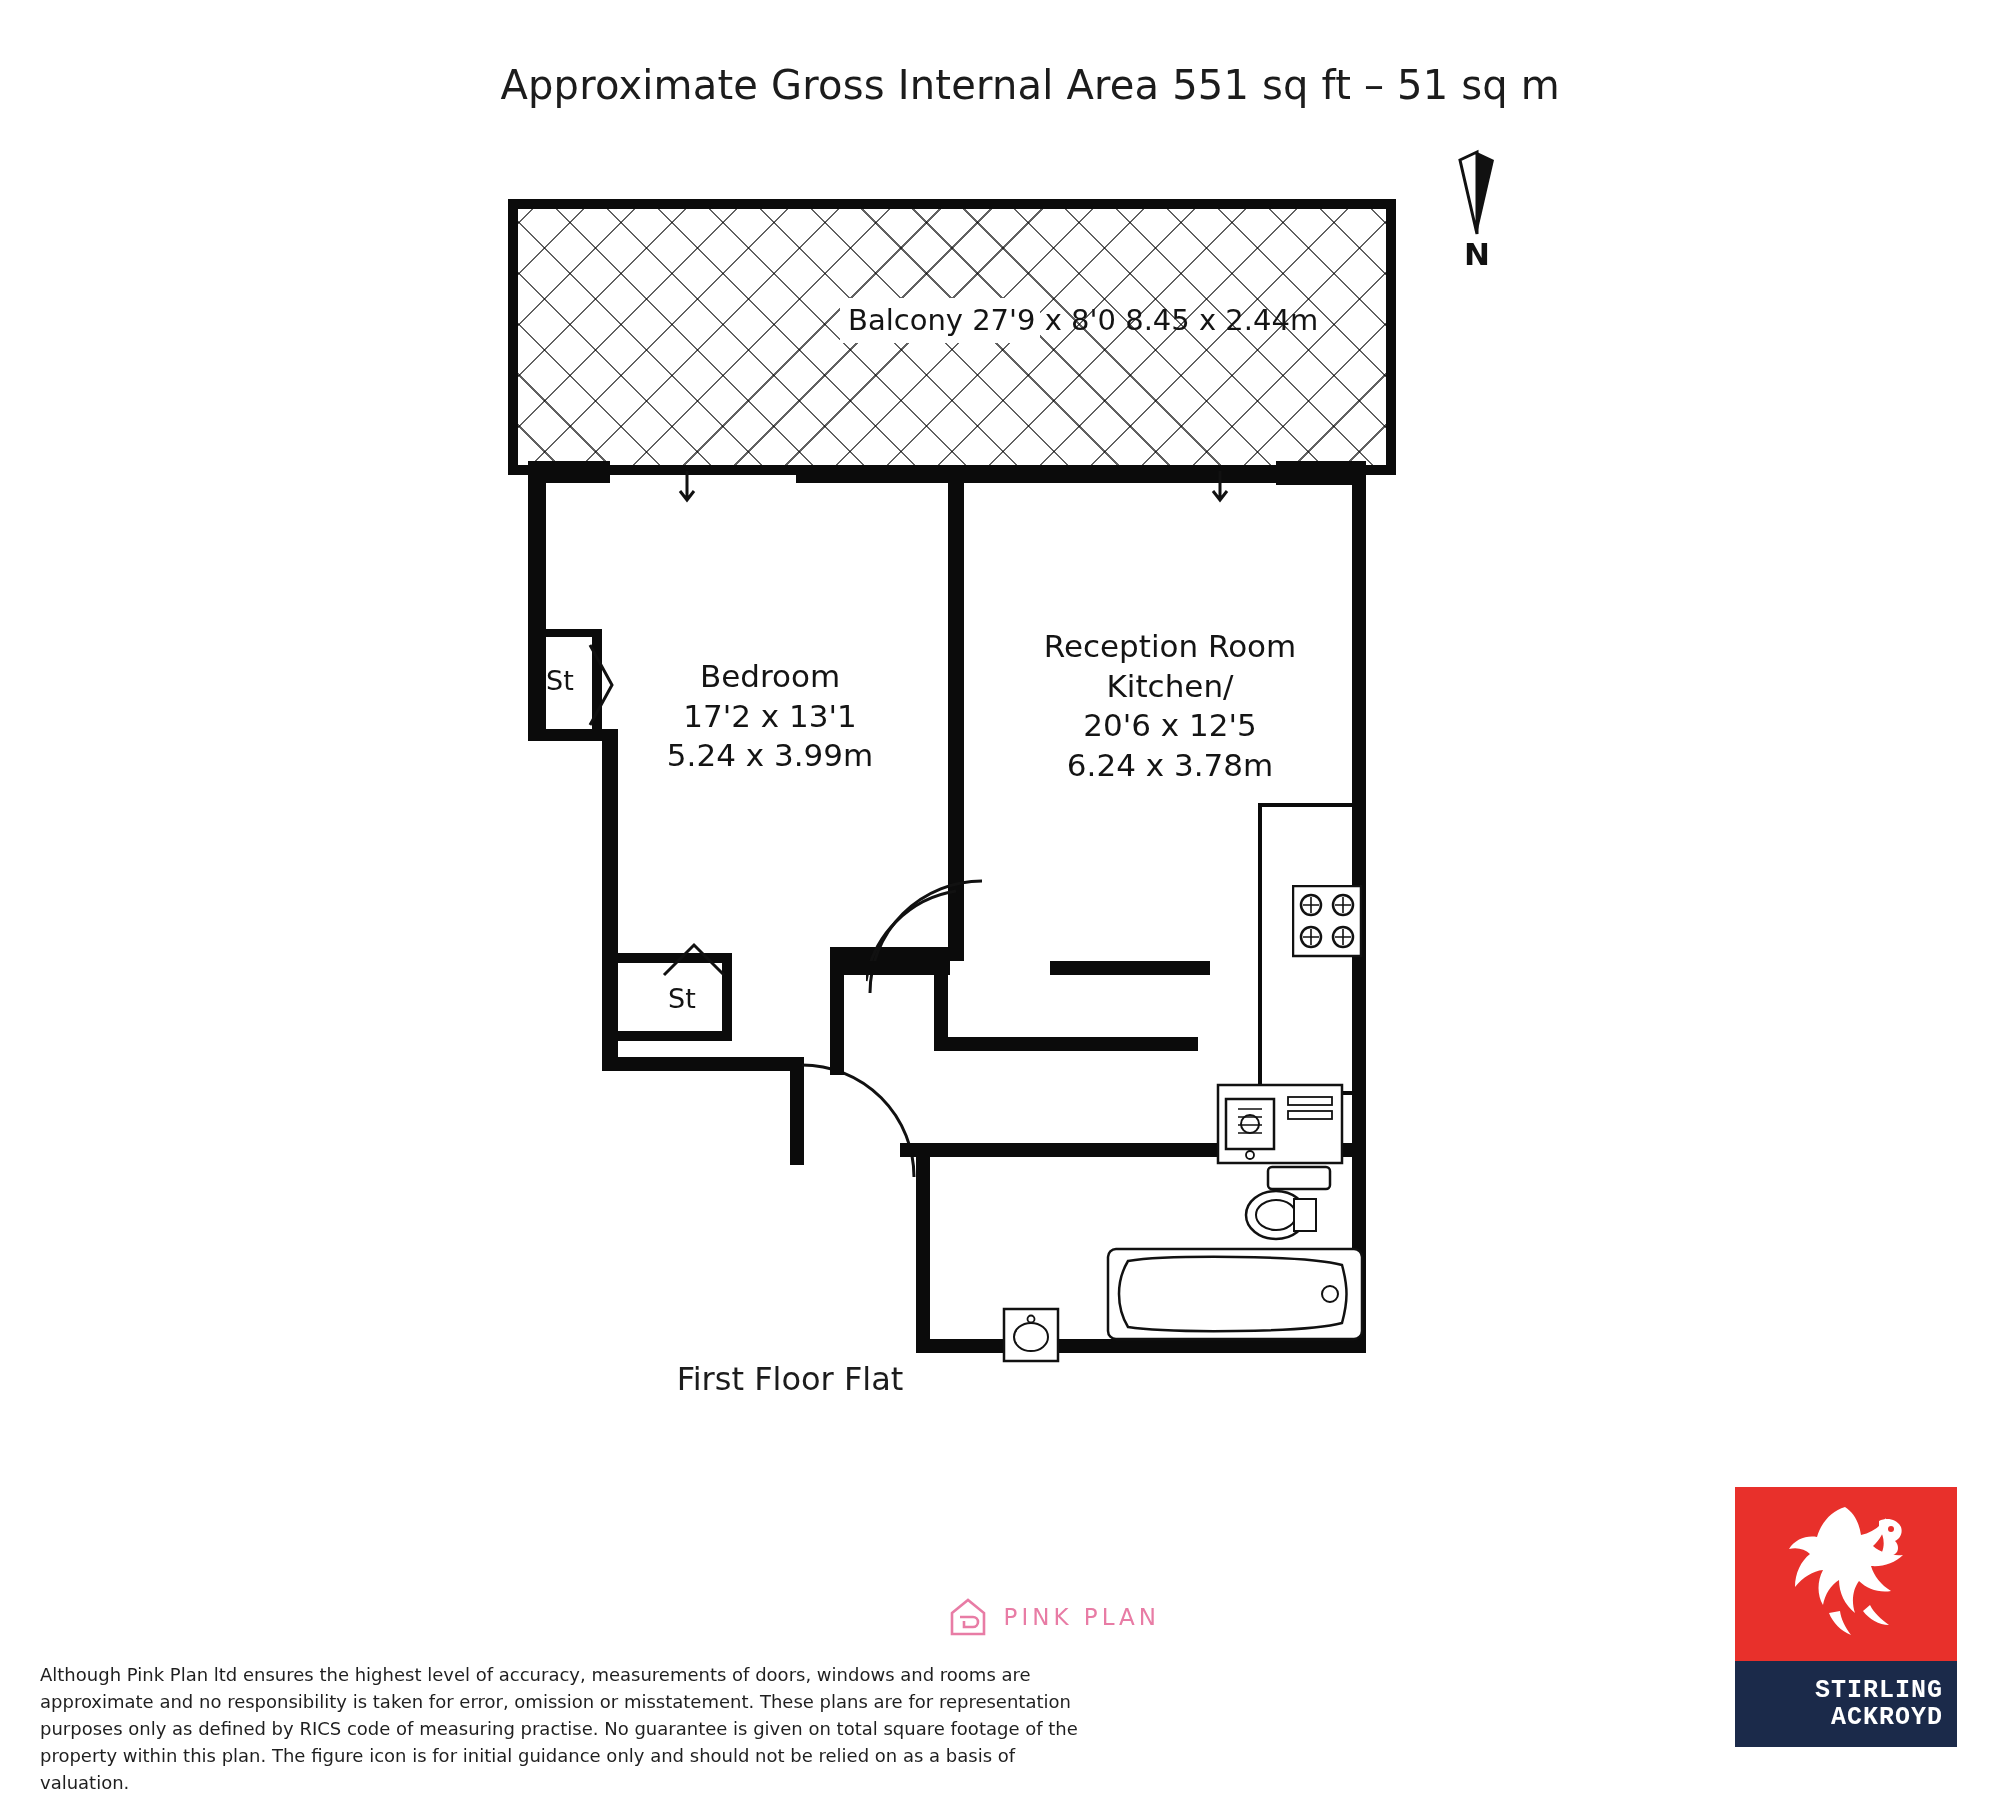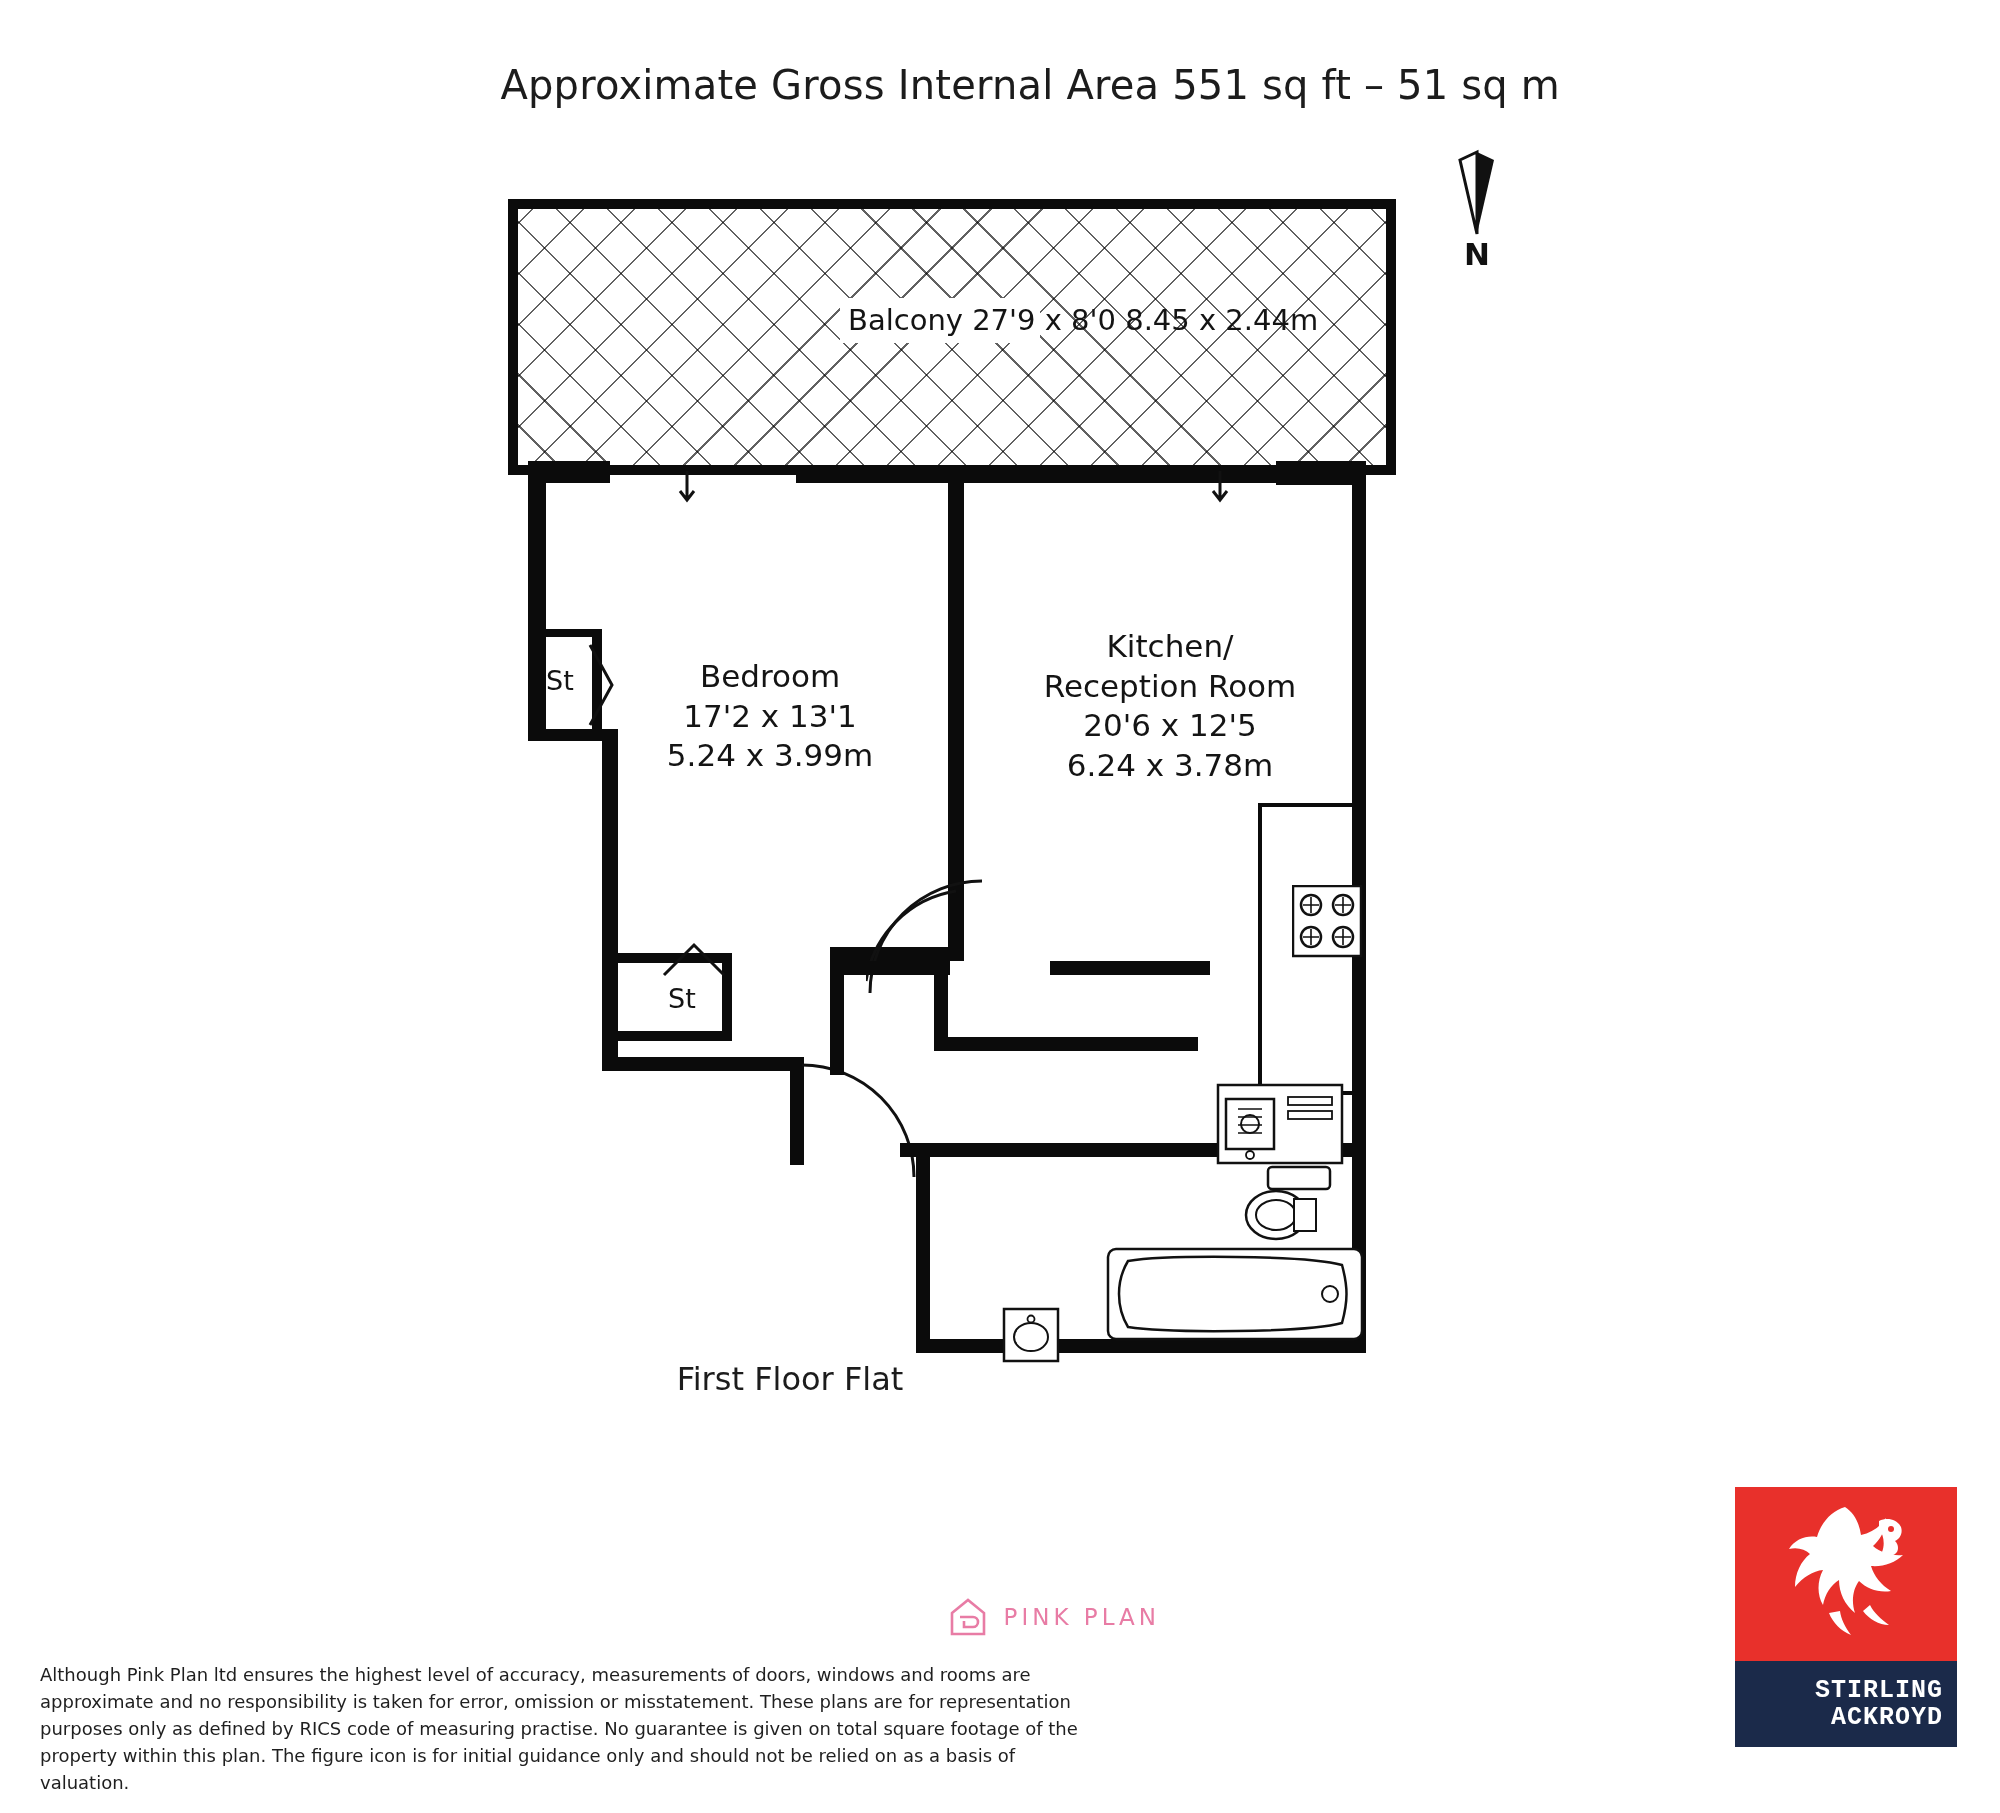--- a/index.html
+++ b/index.html
@@ -339,22 +339,22 @@
       <circle cx="29" cy="12" r="3.5" fill="none" stroke="#111" stroke-width="1.8"></circle>
     </svg>
 
     <div class="room-label" style="left:600px; top:640px; width:340px;">
       <span class="name">Bedroom</span>
       <span class="dims">17'2 x 13'1</span>
       <span class="dims">5.24 x 3.99m</span>
     </div>
 
     <div class="room-label" style="left:980px; top:610px; width:380px;">
+      <span class="name">Reception Room</span>
       <span class="name">Kitchen/</span>
-      <span class="name">Reception Room</span>
       <span class="dims">20'6 x 12'5</span>
       <span class="dims">6.24 x 3.78m</span>
     </div>
 
     <div class="st-label" style="left:546px; top:648px;">St</div>
     <div class="st-label" style="left:668px; top:966px;">St</div>
   </div>
 
   <div id="floor-caption">First Floor Flat</div>
 

